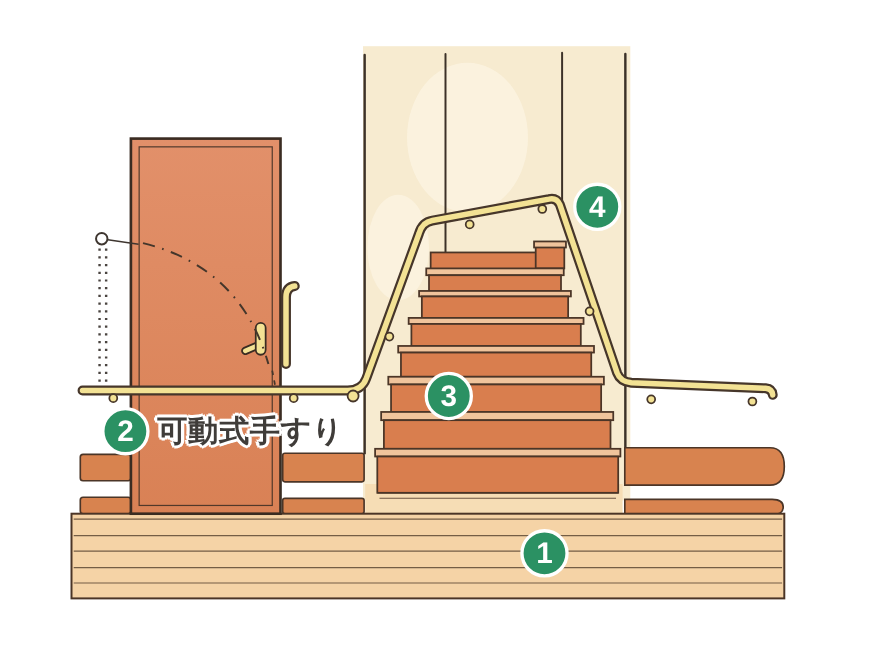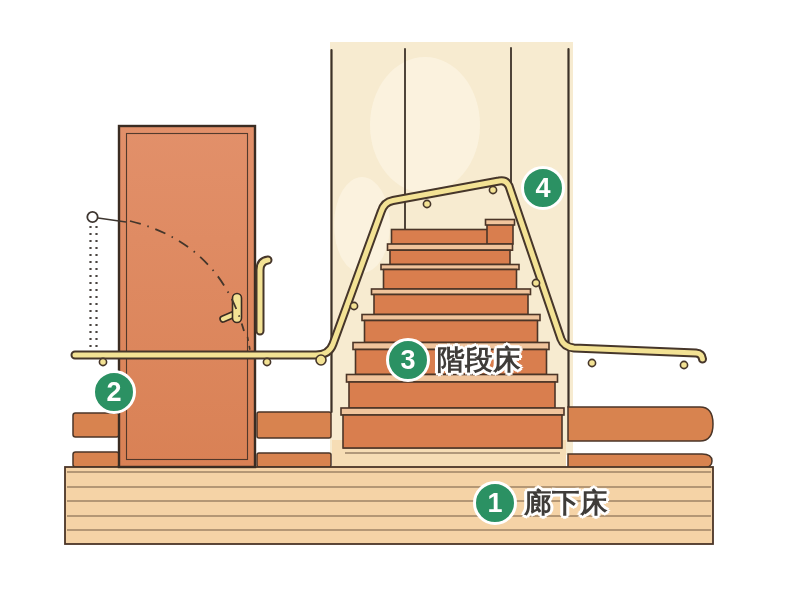--- a/index.html
+++ b/index.html
@@ -142,31 +142,30 @@
       <circle class="bracket" cx="536" cy="283" r="3.6"></circle>
       <circle class="bracket" cx="592" cy="363" r="3.6"></circle>
       <circle class="bracket" cx="684" cy="365" r="3.6"></circle>
     </g>
   </svg>
 
   <div class="label" style="left:473px;top:481px;">
     <div class="badge">
         <span>1</span>
       </div>
-    <div class="ltext">廊下床</div>
   </div>
   <div class="label" style="left:92px;top:370px;">
     <div class="badge">
         <span>2</span>
       </div>
+    <div class="ltext">可動式手すり</div>
   </div>
   <div class="label" style="left:386px;top:338px;">
     <div class="badge">
         <span>3</span>
       </div>
-    <div class="ltext">階段床</div>
   </div>
   <div class="label" style="left:521px;top:166px;">
     <div class="badge">
         <span>4</span>
       </div>
   </div>
 </div>
 
 </body></html>

